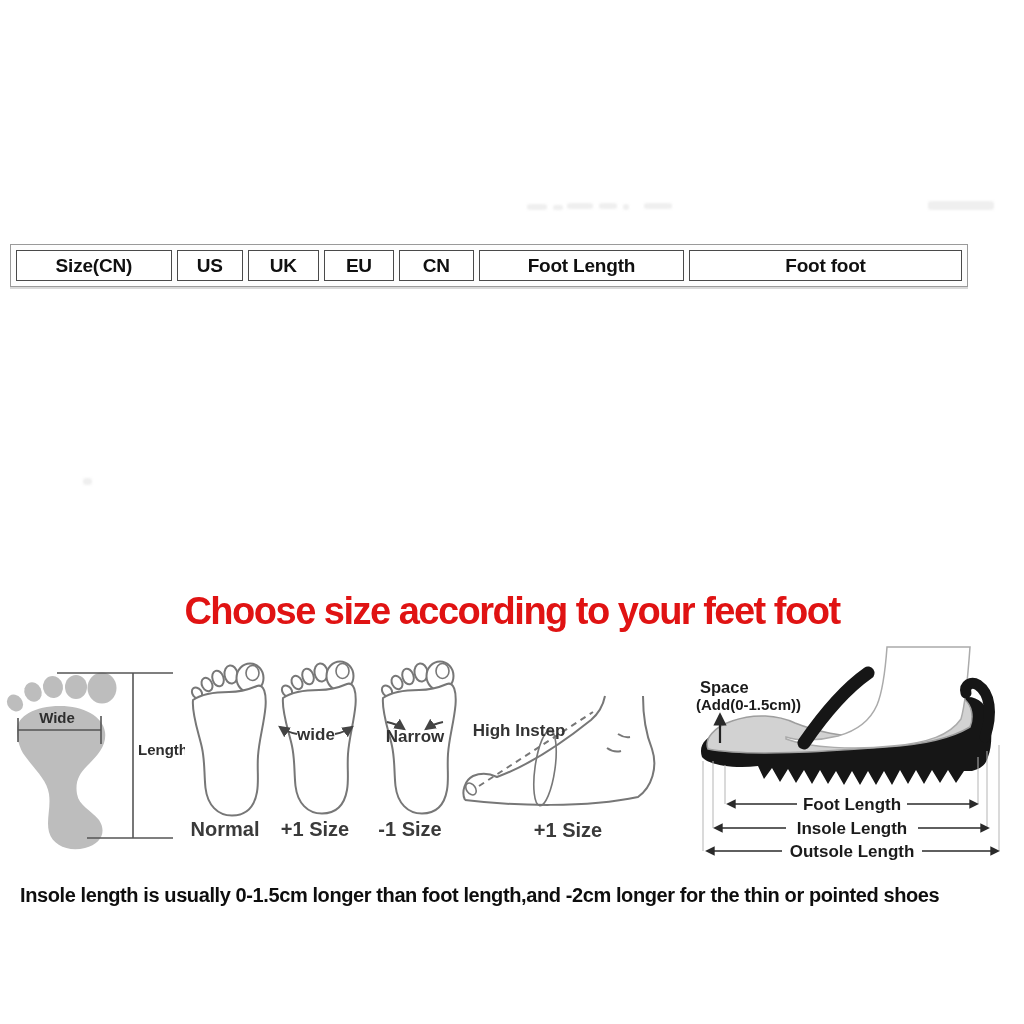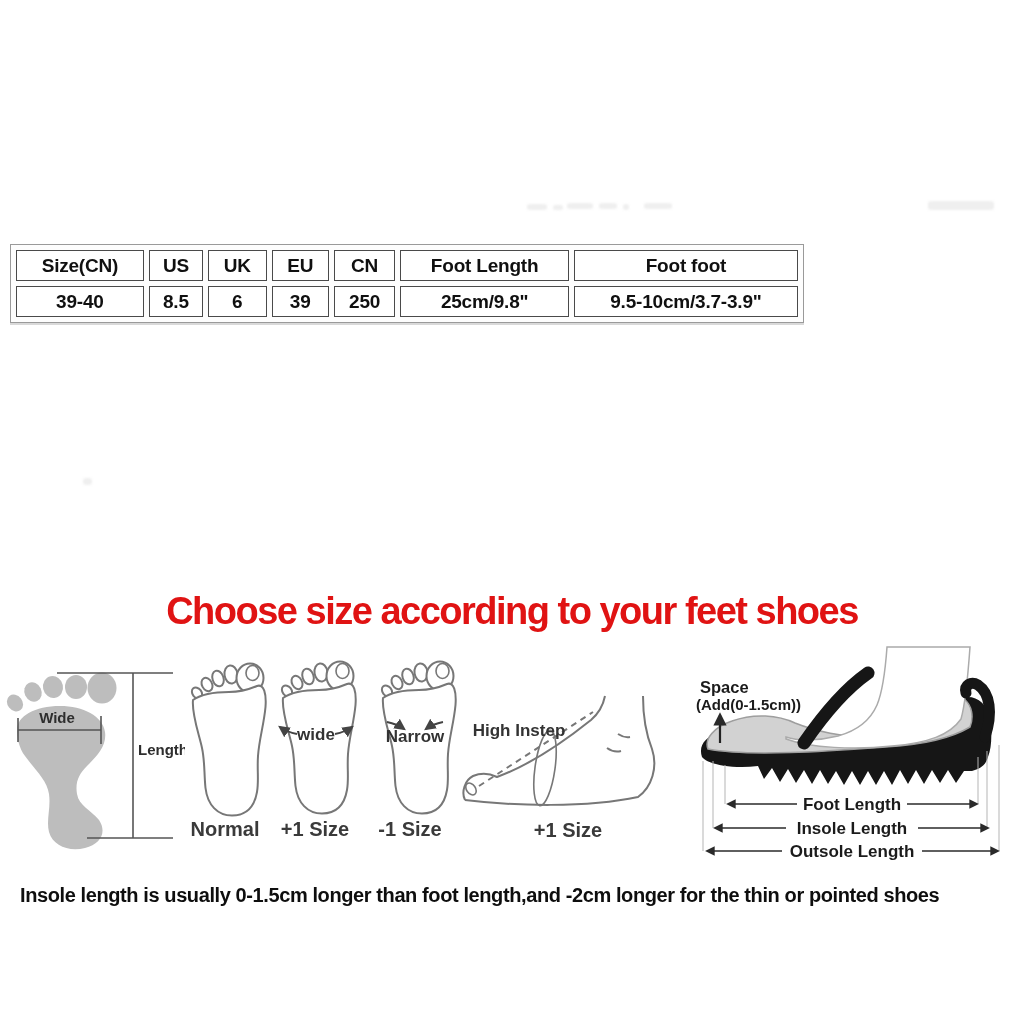--- a/index.html
+++ b/index.html
@@ -8,21 +8,21 @@
   .canvas {
     position:relative; width:1024px; height:1024px; background:#ffffff;
     font-family:"Liberation Sans", sans-serif; overflow:hidden;
   }
 
   
   .wm { position:absolute; background:#efefef; border-radius:3px; filter:blur(1px); }
 
   
   table.size-table {
-    position:absolute; left:10px; top:244px; width:794px;
+    position:absolute; left:10px; top:244px; width:958px;
     border-collapse:separate; border-spacing:5px 5px;
     border:1px solid #9a9a9a; background:#fdfdfd;
     box-shadow:0 2px 0 #d9d9d9; table-layout:fixed;
   }
   .size-table th, .size-table td {
     border:1px solid #4a4a4a; background:#ffffff;
     text-align:center; vertical-align:middle;
     font-size:19px; font-weight:bold; color:#101010;
     height:31px; padding:0 2px; letter-spacing:-0.2px;
     overflow:hidden; white-space:nowrap;
@@ -90,33 +90,24 @@
     <tbody>
         <tr>
       <th>Size(CN)</th>
       <th>US</th>
       <th>UK</th>
       <th>EU</th>
       <th>CN</th>
       <th>Foot Length</th>
       <th>Foot foot</th>
     </tr>
-    <tr>
-      <td>39-40</td>
-      <td>8.5</td>
-      <td>6</td>
-      <td>39</td>
-      <td>250</td>
-      <td>25cm/9.8"</td>
-      <td>9.5-10cm/3.7-3.9"</td>
-    </tr>
   </tbody>
     </table>
 
-  <div class="heading">Choose size according to your feet shoes</div>
+  <div class="heading">Choose size according to your feet foot</div>
 
   <svg style="left:5px;top:660px" width="180" height="200" viewBox="0 0 180 200">
     <g>
       <ellipse class="gray-fill" cx="10" cy="43" rx="7.5" ry="9" transform="rotate(-38 10 43)"></ellipse>
       <ellipse class="gray-fill" cx="28" cy="32" rx="8.5" ry="10" transform="rotate(-25 28 32)"></ellipse>
       <ellipse class="gray-fill" cx="48" cy="27" rx="10" ry="11" transform="rotate(-12 48 27)"></ellipse>
       <ellipse class="gray-fill" cx="71" cy="27" rx="11" ry="12"></ellipse>
       <ellipse class="gray-fill" cx="97" cy="28" rx="14.5" ry="15.5"></ellipse>
       <path class="gray-fill" d="M12,70 C12,56 30,46 55,46 C78,46 98,56 100,72
         C102,86 92,96 82,106 C74,114 70,122 72,134 C74,146 86,150 94,160

